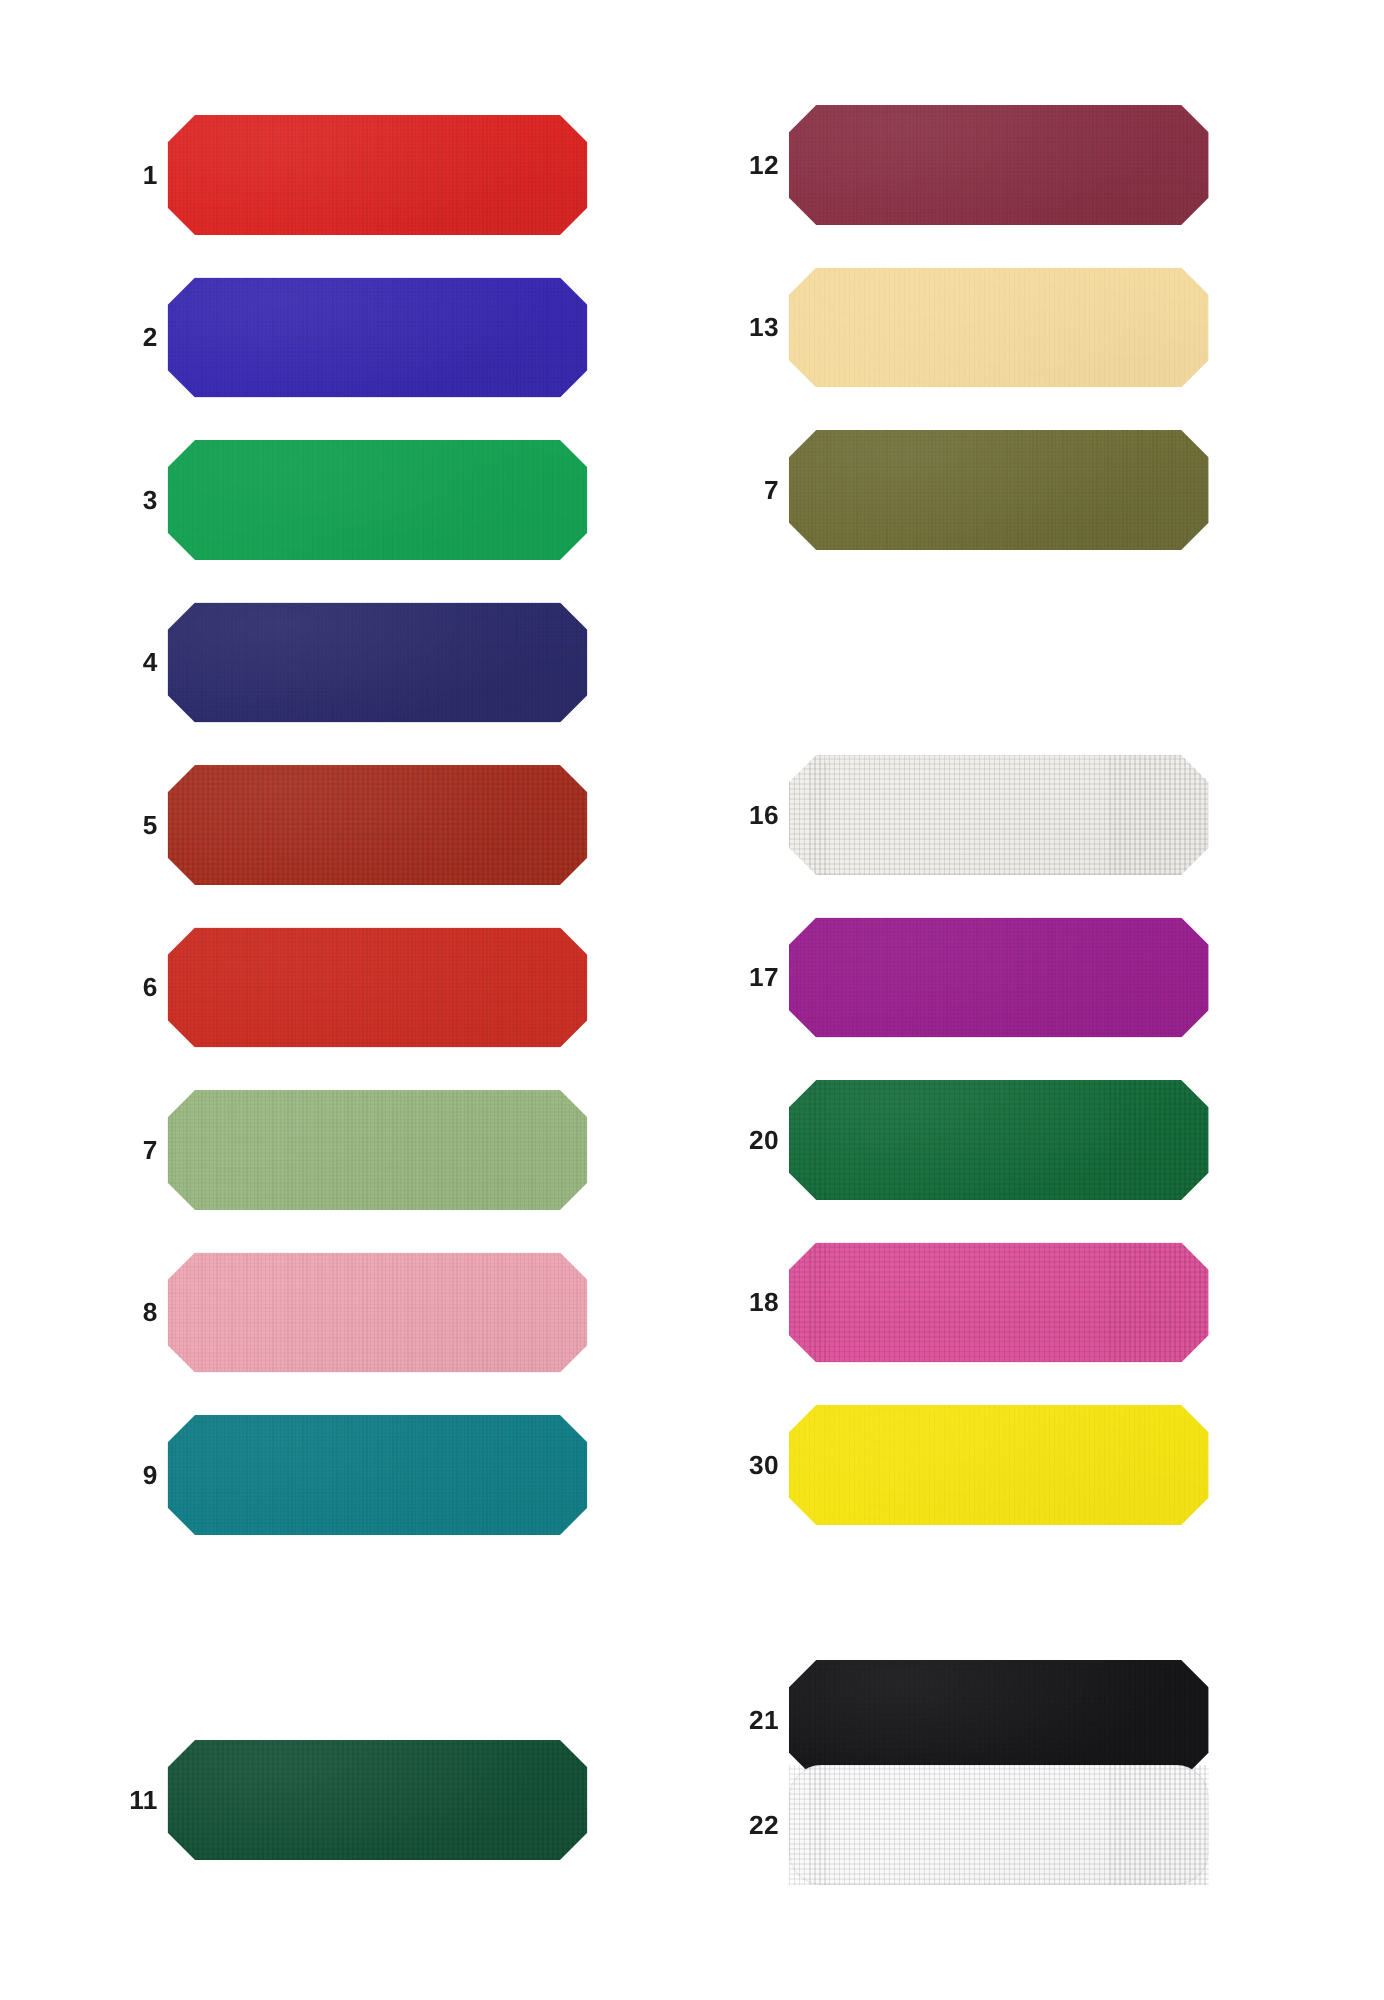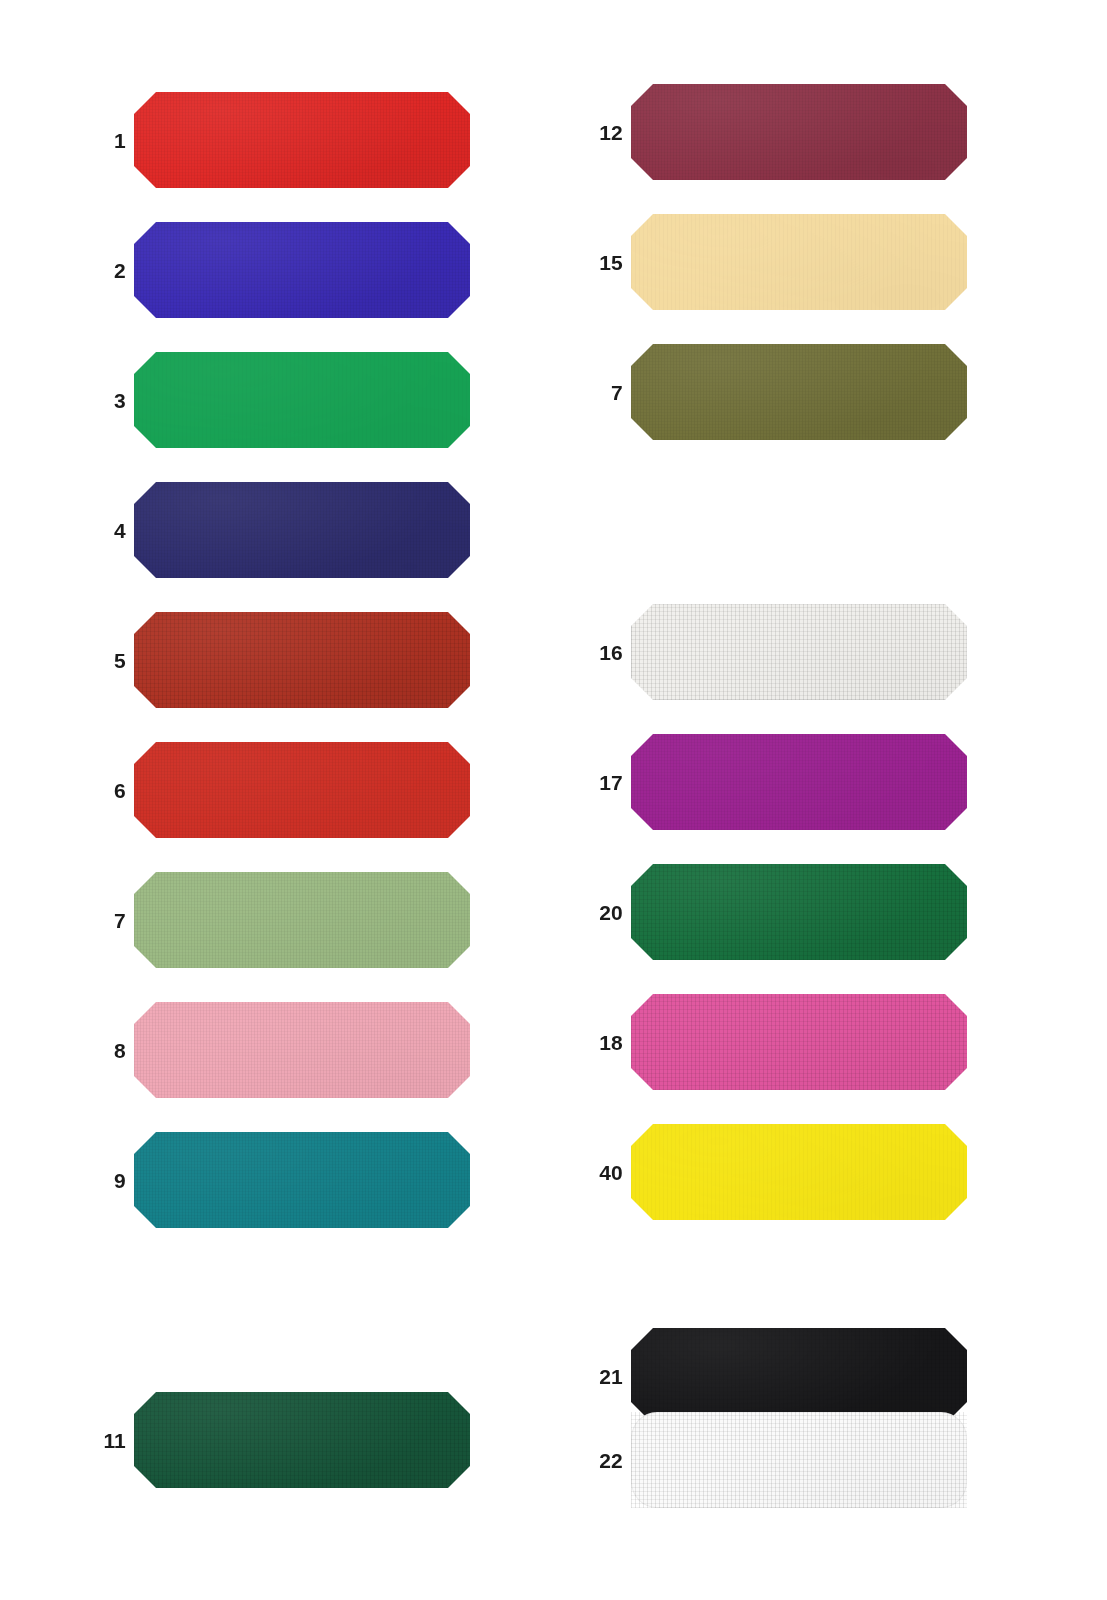--- a/index.html
+++ b/index.html
@@ -234,21 +234,21 @@
       <div class="swatch-row" style="top: 84px;">
         <div class="swatch-number">12</div>
         <div class="swatch-chip-wrap">
           <div class="swatch-chip" style="background-color: rgb(141, 51, 72);">
             <div class="weave"></div>
             <div class="shade"></div>
           </div>
         </div>
       </div>
       <div class="swatch-row" style="top: 214px;">
-        <div class="swatch-number">15</div>
+        <div class="swatch-number">13</div>
         <div class="swatch-chip-wrap">
           <div class="swatch-chip" style="background-color: rgb(244, 219, 160);">
             <div class="weave soft"></div>
             <div class="shade flat"></div>
           </div>
         </div>
       </div>
       <div class="swatch-row" style="top: 344px;">
         <div class="swatch-number">7</div>
         <div class="swatch-chip-wrap">
@@ -288,21 +288,21 @@
       <div class="swatch-row" style="top: 994px;">
         <div class="swatch-number">18</div>
         <div class="swatch-chip-wrap">
           <div class="swatch-chip" style="background-color: rgb(224, 85, 158);">
             <div class="weave knit"></div>
             <div class="shade flat"></div>
           </div>
         </div>
       </div>
       <div class="swatch-row" style="top: 1124px;">
-        <div class="swatch-number">40</div>
+        <div class="swatch-number">30</div>
         <div class="swatch-chip-wrap">
           <div class="swatch-chip" style="background-color: rgb(245, 228, 21);">
             <div class="weave soft"></div>
             <div class="shade flat"></div>
           </div>
         </div>
       </div>
       <div class="swatch-row" style="top: 1328px;">
         <div class="swatch-number">21</div>
         <div class="swatch-chip-wrap">

